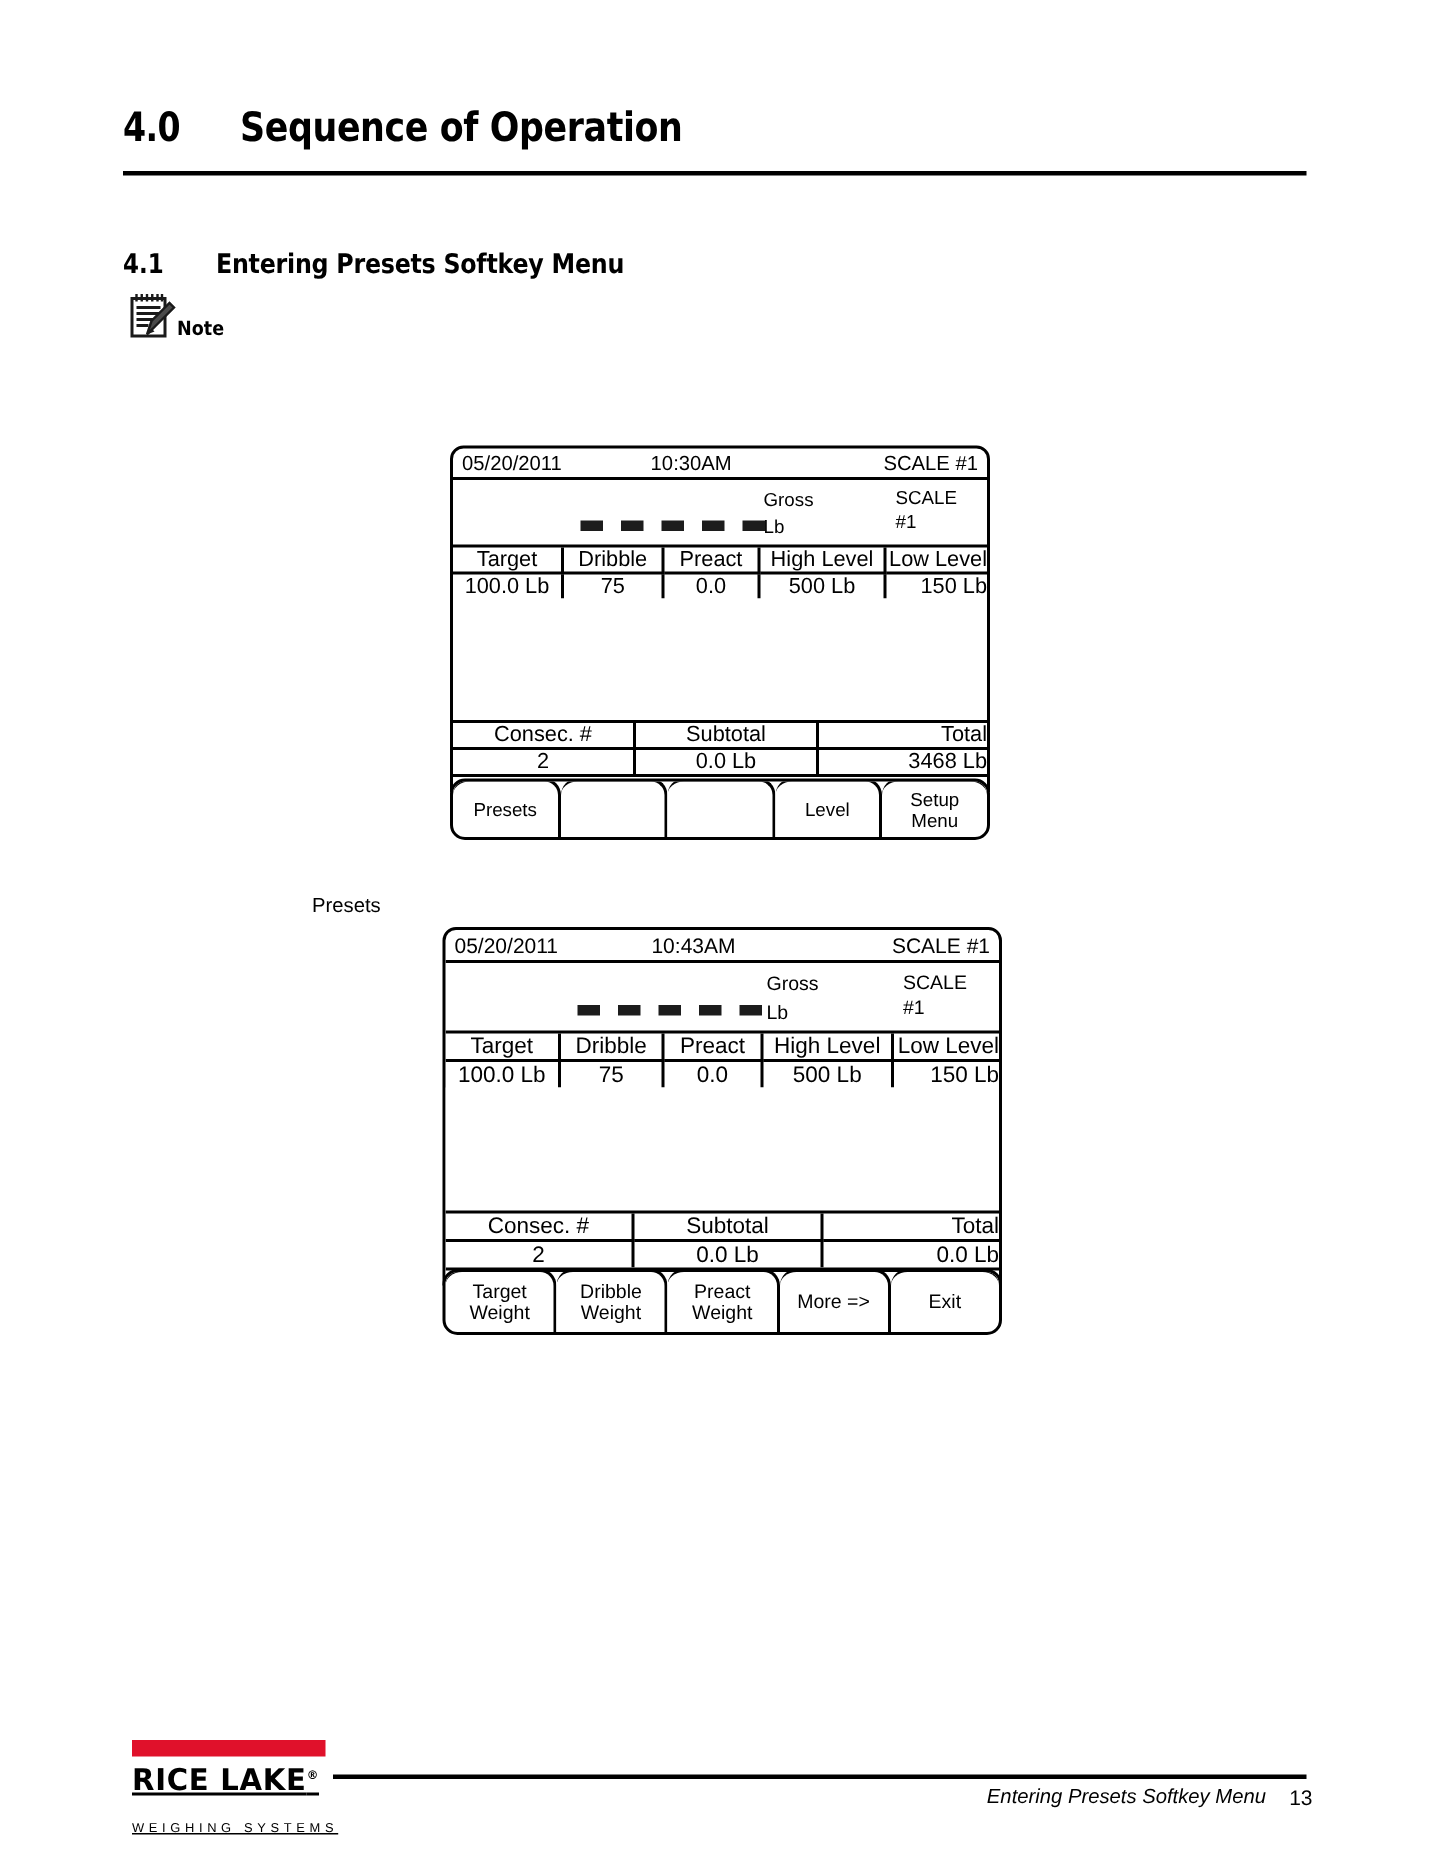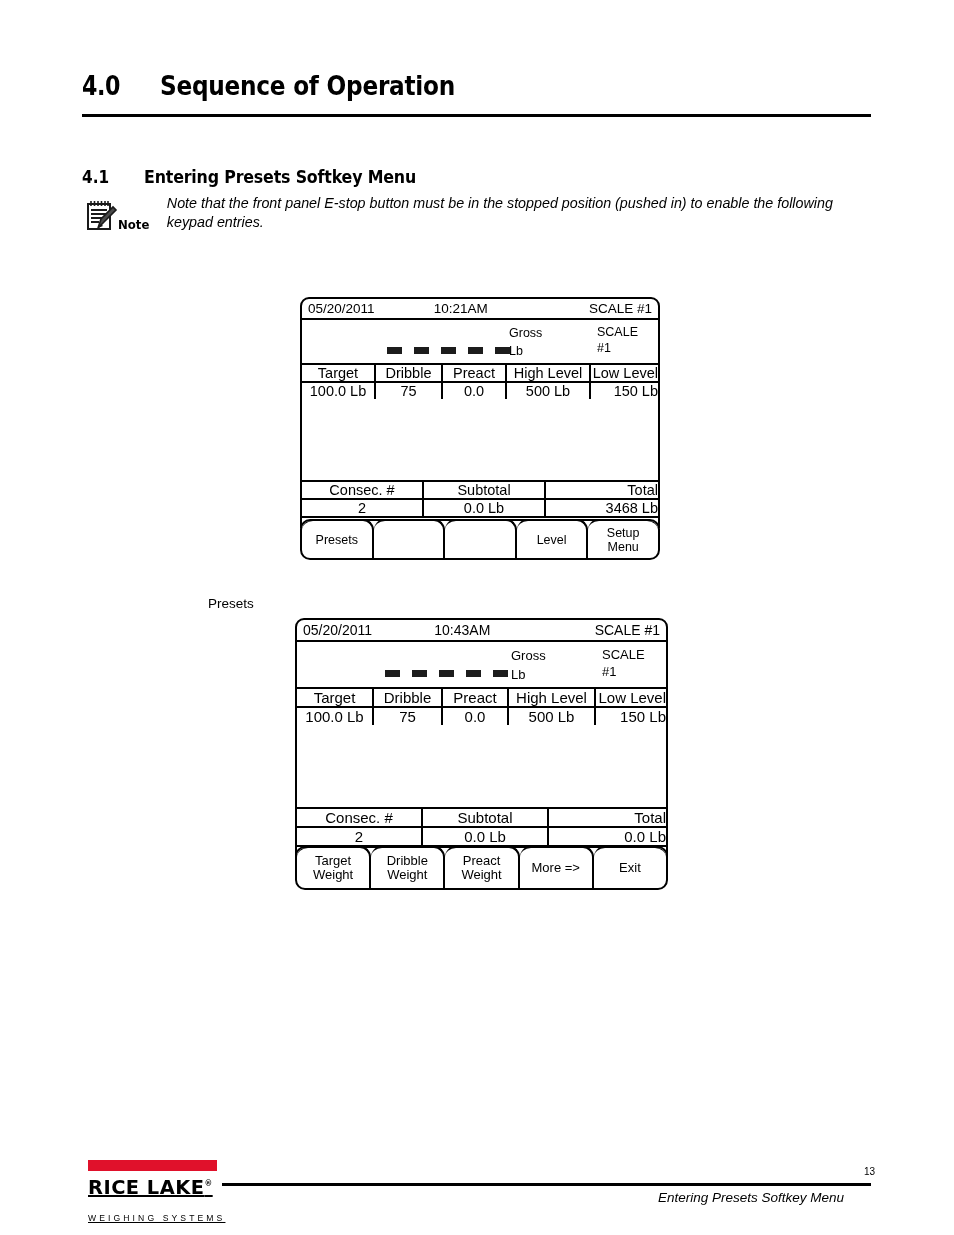--- a/index.html
+++ b/index.html
@@ -264,22 +264,22 @@
     position: absolute;
     right: 110px;
     top: 1190px;
     font-style: italic;
     font-size: 13.5px;
     white-space: nowrap;
   }
   .footer-page {
     position: absolute;
     right: 79px;
-    top: 1166px;
-    font-size: 10px;
+    top: 1190px;
+    font-size: 14px;
   }
 </style>
 </head>
 <body>
 
 <div class="h1-row">
   <div class="h1-num">4.0</div>
   <div class="h1-title">Sequence of Operation</div>
 </div>
 <div class="h1-rule"></div>
@@ -305,29 +305,28 @@
         <line x1="7" y1="12" x2="23" y2="12"></line>
         <line x1="7" y1="16" x2="23" y2="16"></line>
         <line x1="7" y1="20" x2="20" y2="20"></line>
         <line x1="7" y1="24" x2="15" y2="24"></line>
       </g>
       <polygon points="14,30 17,21 29,9 32,12 20,24" fill="#4a4a4a" stroke="#1a1a1a" stroke-width="1.6"></polygon>
       <polygon points="14,30 17,26 19,28" fill="#1a1a1a"></polygon>
     </svg>
   </div>
   <div class="note-word">Note</div>
-  <div class="note-text">Note that the front panel E-stop button must be in the stopped position (pushed in) to enable the following keypad entries.</div>
 </div>
 
 <div class="panel" style="left:300px; top:297px; width:360px;">
   <div class="scr">
 
     <div class="scr-header" style="height:21px; font-size:13.5px;">
       <div class="date">05/20/2011</div>
-      <div class="time">10:21AM</div>
+      <div class="time">10:30AM</div>
       <div class="scale">SCALE #1</div>
     </div>
 
     <div class="scr-weight" style="height:45px;">
       <div class="dashes" style="left:85px; top:27px;">
         <div class="dash"></div>
         <div class="dash"></div>
         <div class="dash"></div>
         <div class="dash"></div>
         <div class="dash"></div>

